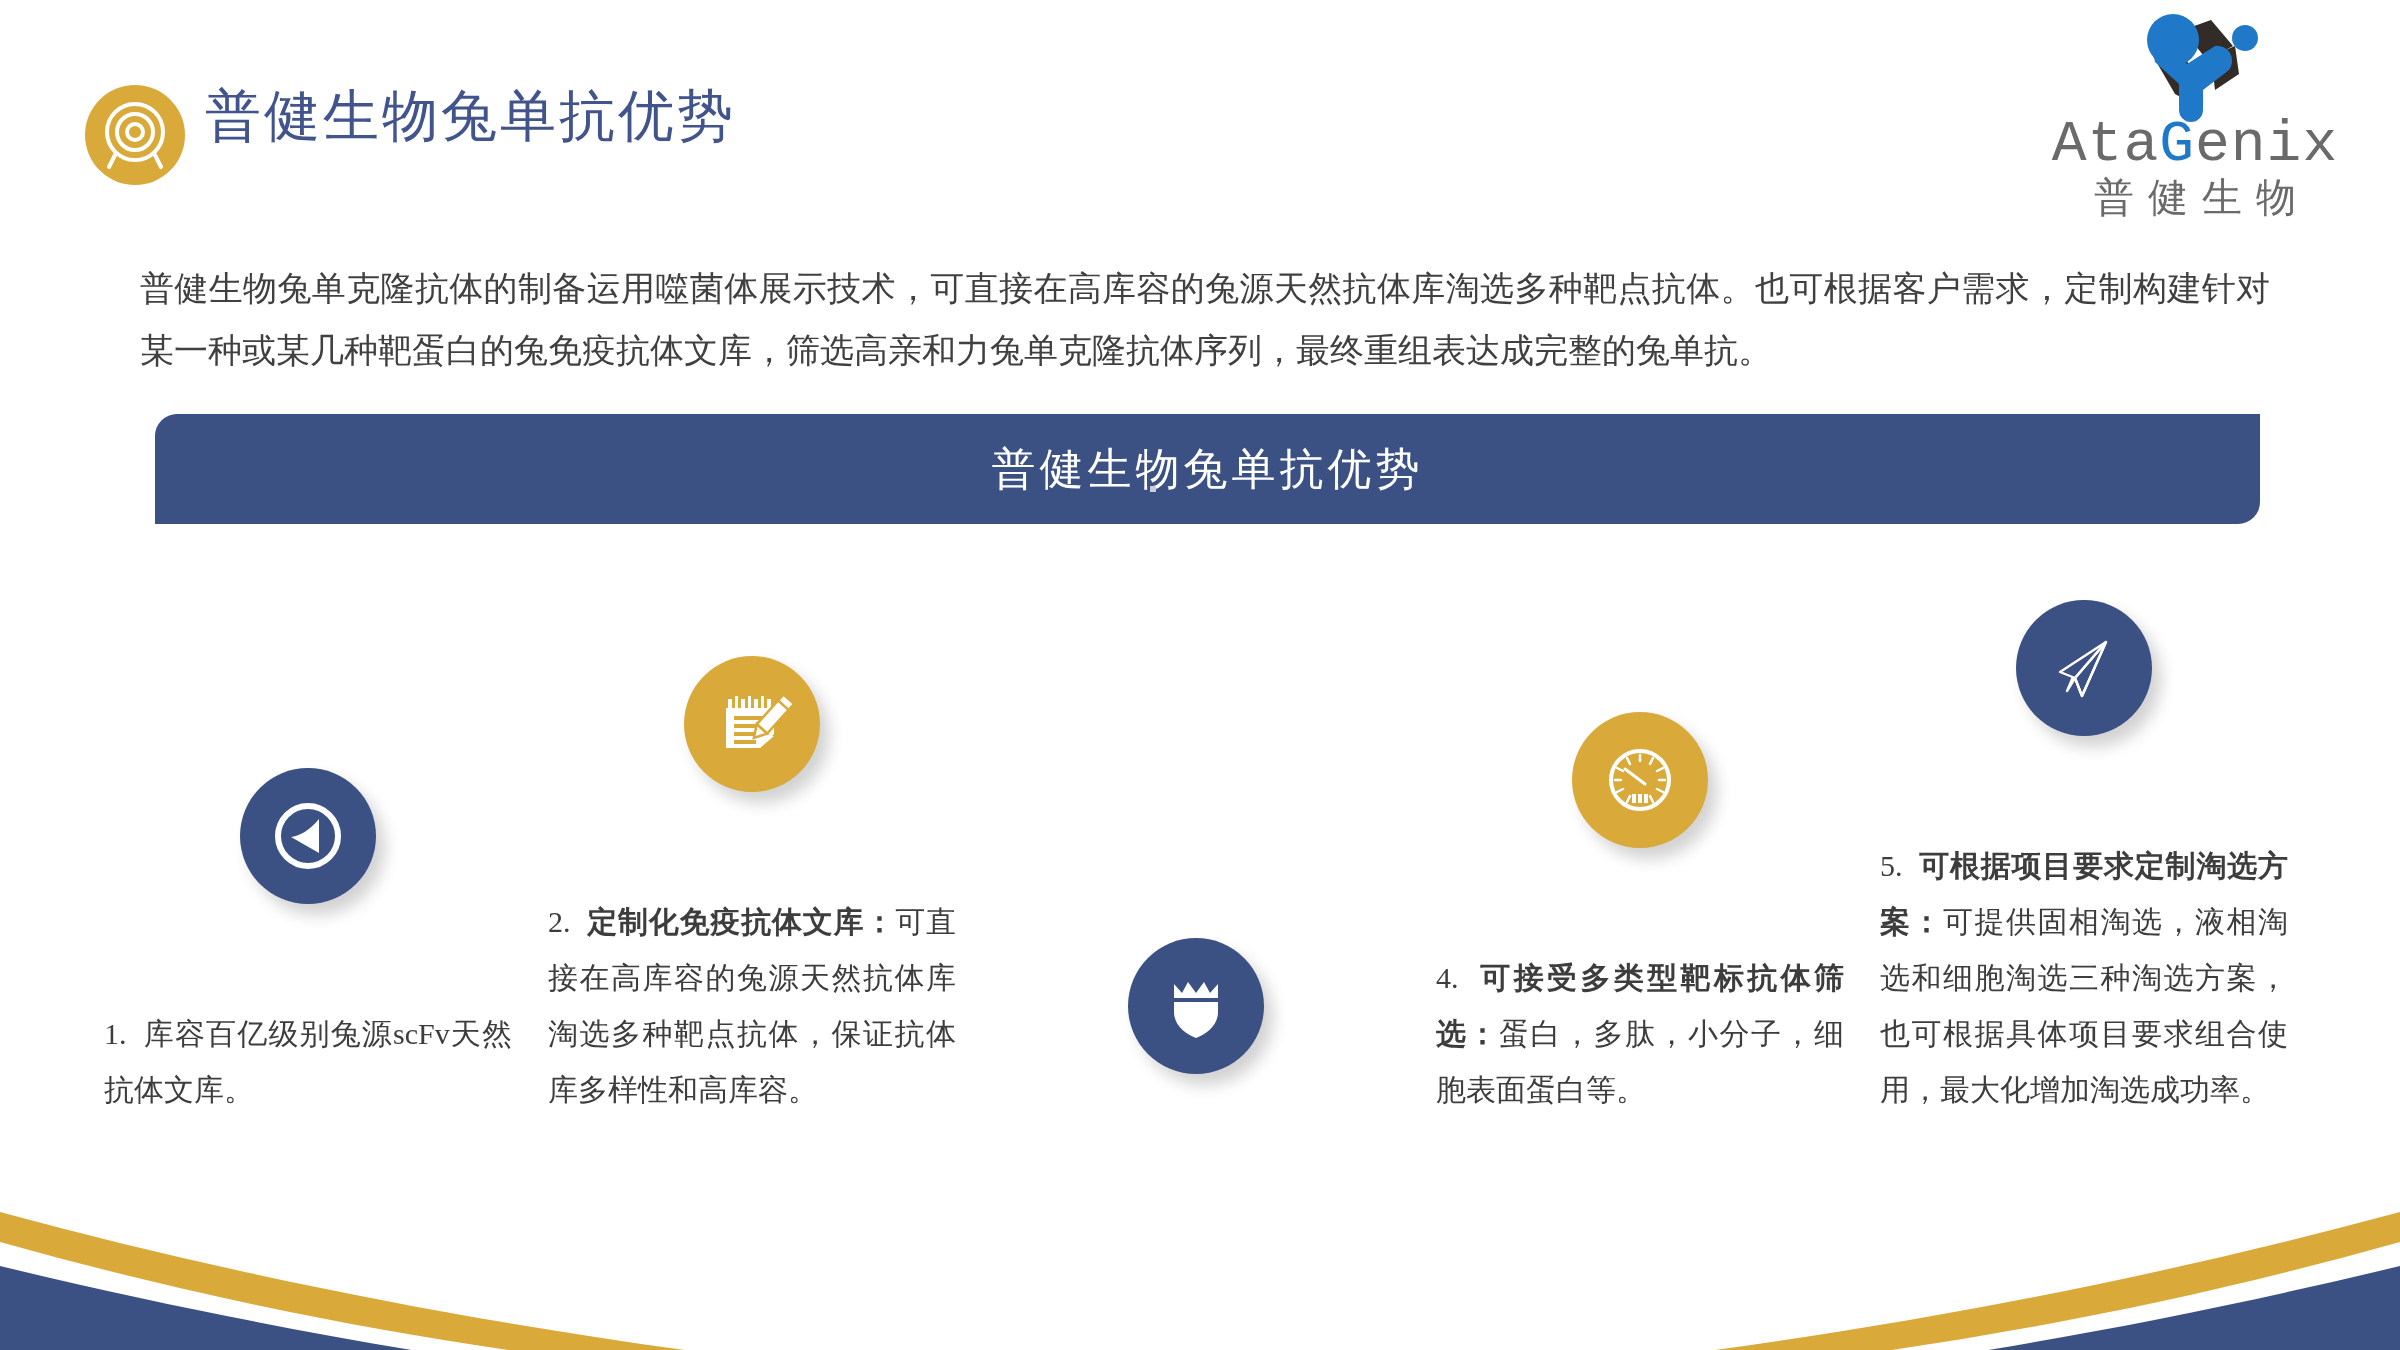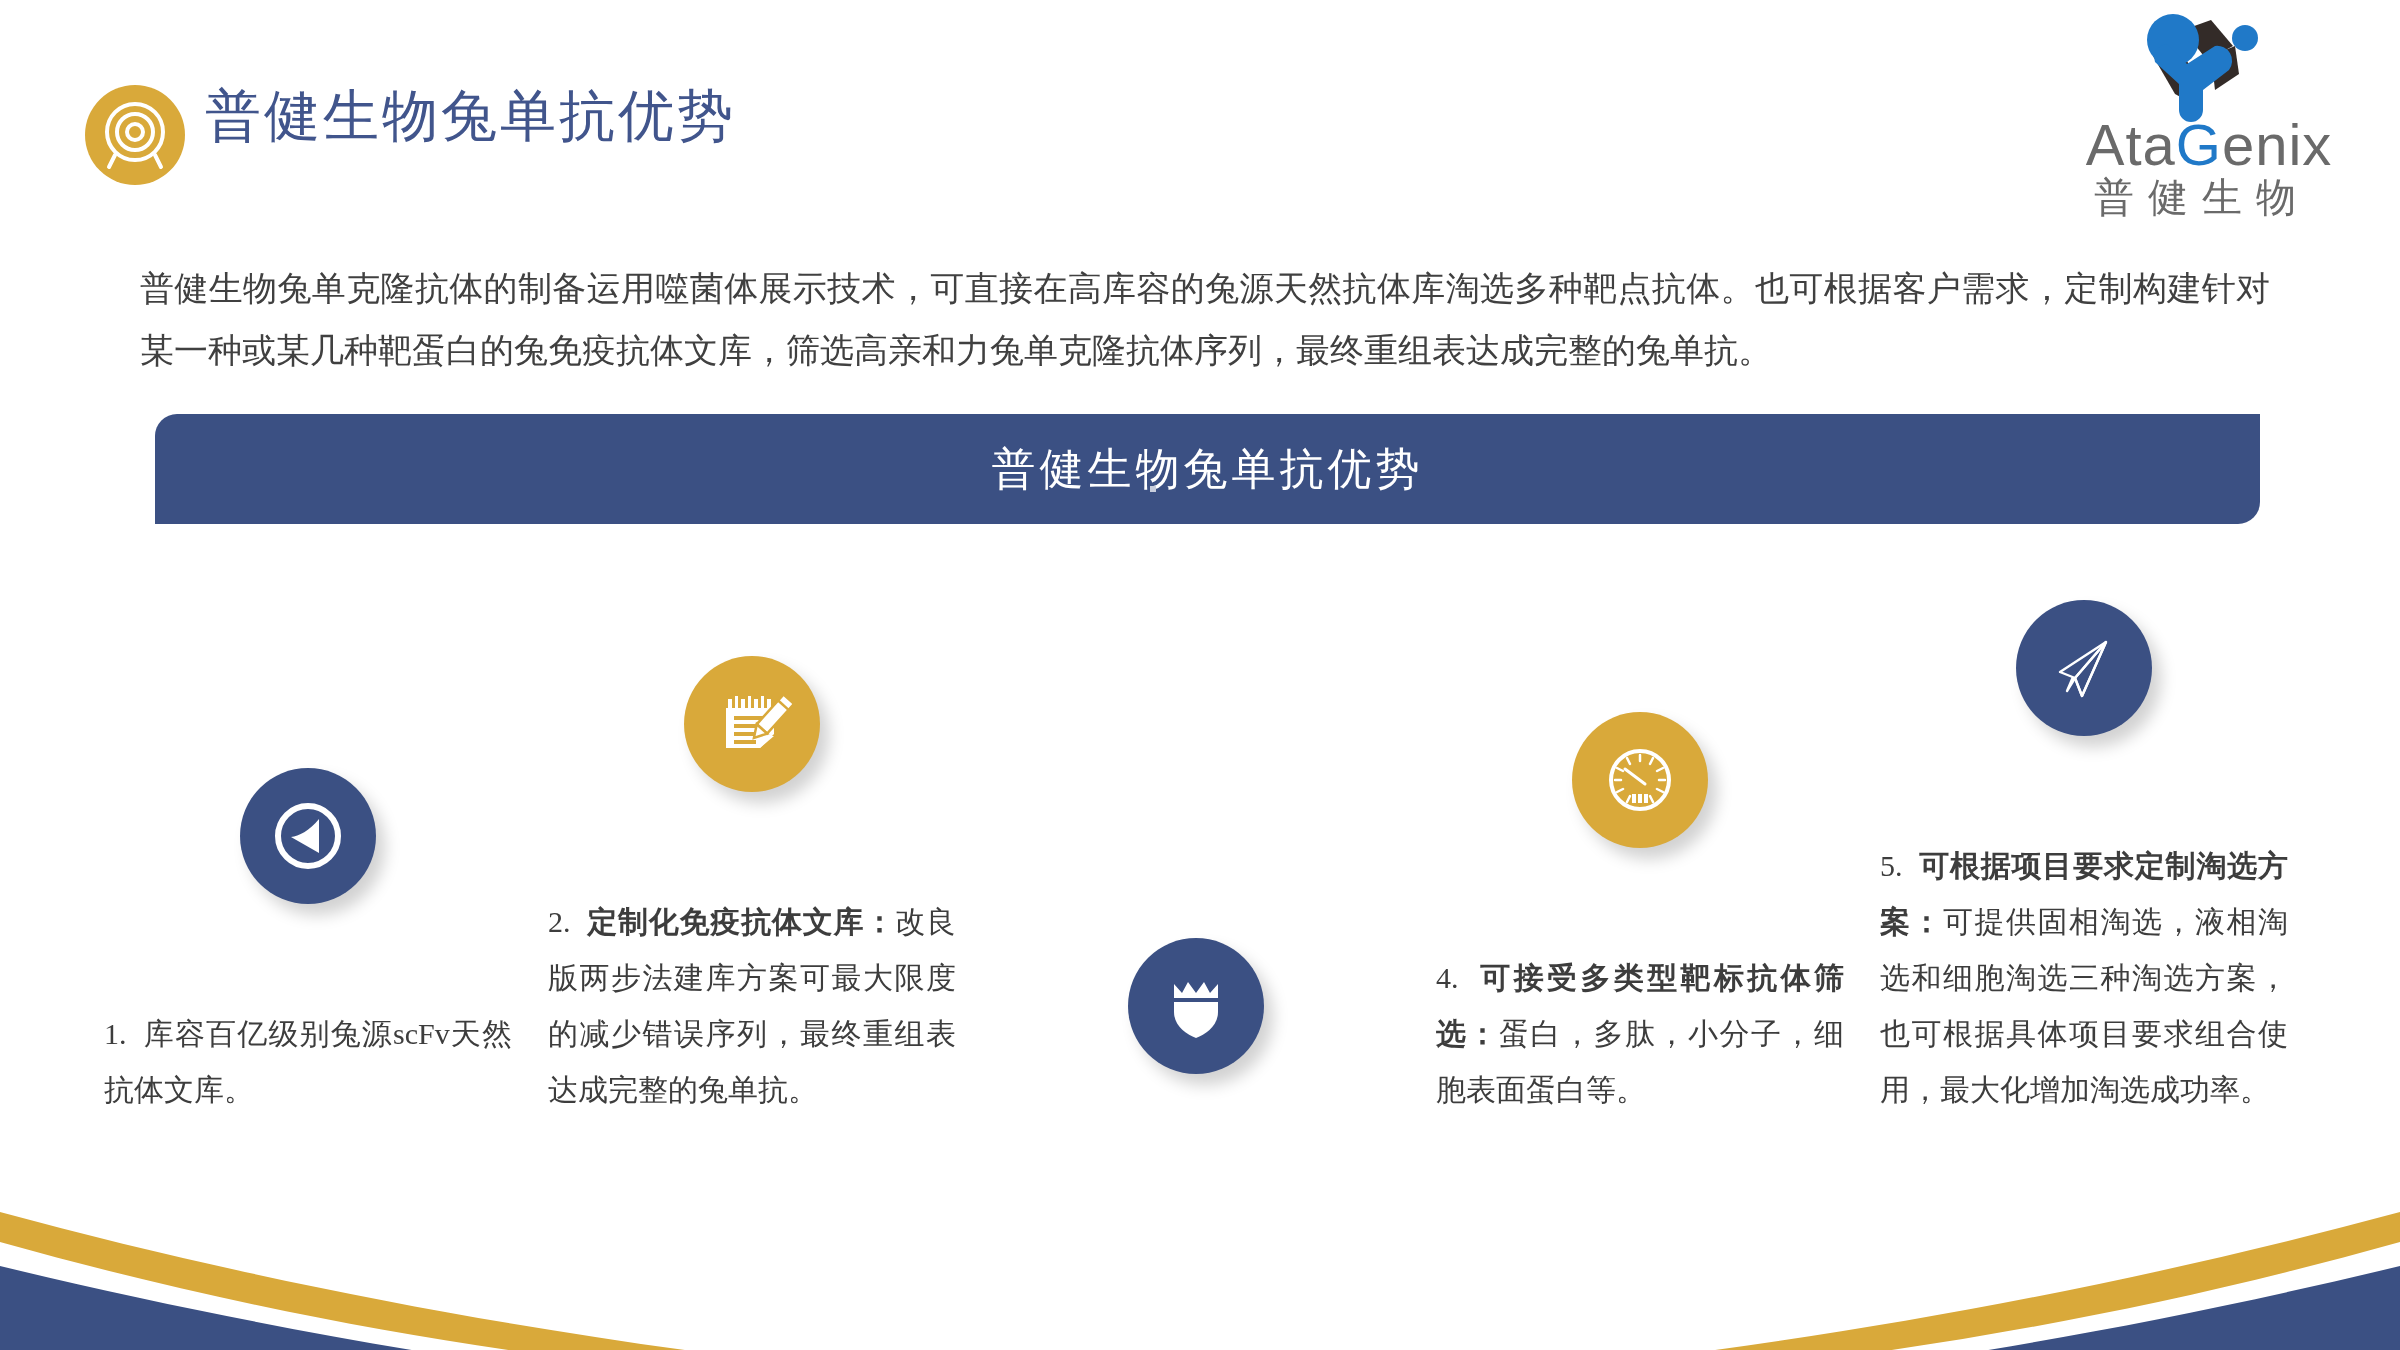--- a/index.html
+++ b/index.html
@@ -44,24 +44,24 @@
     right: 55px; top: 12px;
     width: 300px; height: 205px;
   }
   #logo-mark {
     position: absolute;
     left: 70px; top: 0;
     width: 160px; height: 110px;
   }
   #logo-wordmark {
     position: absolute;
-    left: 14px; top: 104px;
+    left: 0; top: 104px;
     width: 300px;
     text-align: center;
-    font-family: Liberation Sans, sans-serif;
+    font-family: Liberation Mono, monospace;
     font-size: 58px;
     line-height: 1;
     color: #6a6a6a;
     letter-spacing: 1px;
     white-space: nowrap;
   }
   #logo-wordmark .g-blue { color: #2079c8; }
   #logo-sub {
     position: absolute;
     left: 0; top: 165px;
@@ -251,21 +251,21 @@
             <line x1="22" y1="58" x2="44" y2="58"></line>
           </g>
           <g transform="rotate(42 58 36)">
             <rect x="51" y="8" width="14" height="40" fill="#ffffff" stroke="#d9a93a" stroke-width="2.5"></rect>
             <path d="M51 48 L58 60 L65 48 Z" fill="#ffffff" stroke="#d9a93a" stroke-width="2.5"></path>
             <line x1="51" y1="16" x2="65" y2="16" stroke="#d9a93a" stroke-width="2.5"></line>
           </g>
         </svg>
       </div>
     </div>
-    <div class="feature-text"><span class="num">2.</span>&nbsp; <b>定制化免疫抗体文库：</b><span>改良版两步法建库方案可最大限度的减少错误序列，最终重组表达成完整的兔单抗。</span></div>
+    <div class="feature-text"><span class="num">2.</span>&nbsp; <b>定制化免疫抗体文库：</b><span>可直接在高库容的兔源天然抗体库淘选多种靶点抗体，保证抗体库多样性和高库容。</span></div>
   </div>
 
   <div class="feature">
     <div class="feature-icon-wrap">
       <div class="feature-circle c-blue">
         <svg width="76" height="76" viewBox="0 0 76 76">
           <path d="M16 16 L16 30 L60 30 L60 16 L52 25 L46 14 L38 25 L30 14 L24 25 Z" fill="#ffffff"></path>
           <path d="M16 34 L60 34 L60 44 C60 58 48 66 38 70 C28 66 16 58 16 44 Z" fill="#ffffff"></path>
           <rect x="16" y="30" width="44" height="4" fill="#3b5083"></rect>
         </svg>

